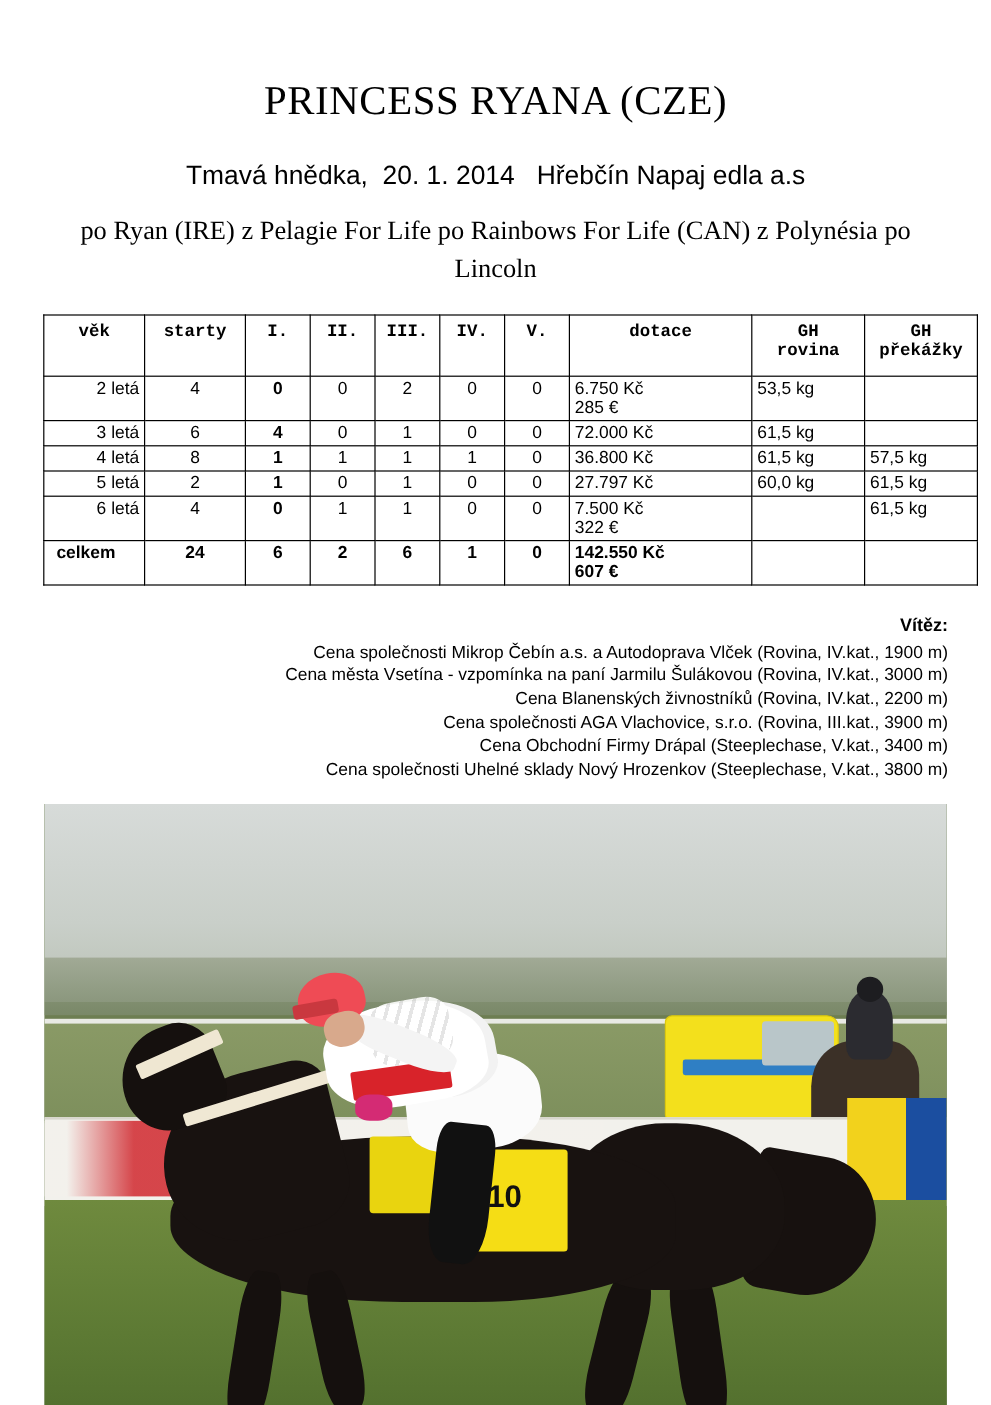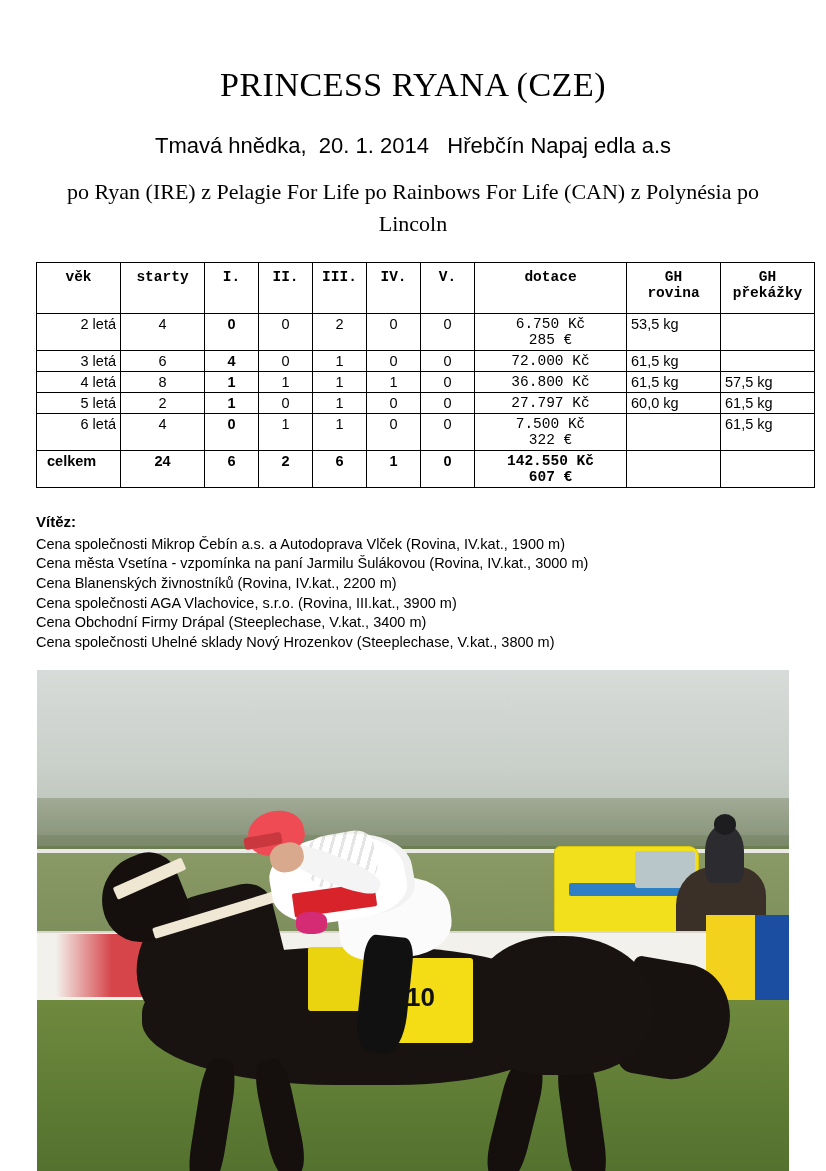--- a/index.html
+++ b/index.html
@@ -64,29 +64,29 @@
   .c-age    { width: 84px; }
   .c-starts { width: 84px; }
   .c-pl     { width: 54px; }
   .c-prize  { width: 152px; }
   .c-gh     { width: 94px; }
 
   td.age    { text-align: right; }
   td.starts { text-align: center; }
   td.place  { text-align: center; }
   td.place.first { font-weight: bold; }
-  td.prize  { text-align: center; padding-right: 10px; font-family: Liberation Mono, monospace; }
+  td.prize  { text-align: left; padding-right: 10px; }
   td.gh     { text-align: left; padding-left: 8px; }
   .row-total td { font-weight: bold; }
   .row-total td.age { text-align: left; padding-left: 10px; }
   .prize-sub { display: block; }
 
   .winners {
     margin-top: 24px;
-    text-align: left;
+    text-align: right;
     font-size: 14.5px;
     line-height: 1.35;
   }
   .winners-title {
     font-weight: bold;
     font-size: 15px;
     margin-bottom: 3px;
   }
 
   .photo-wrap {

